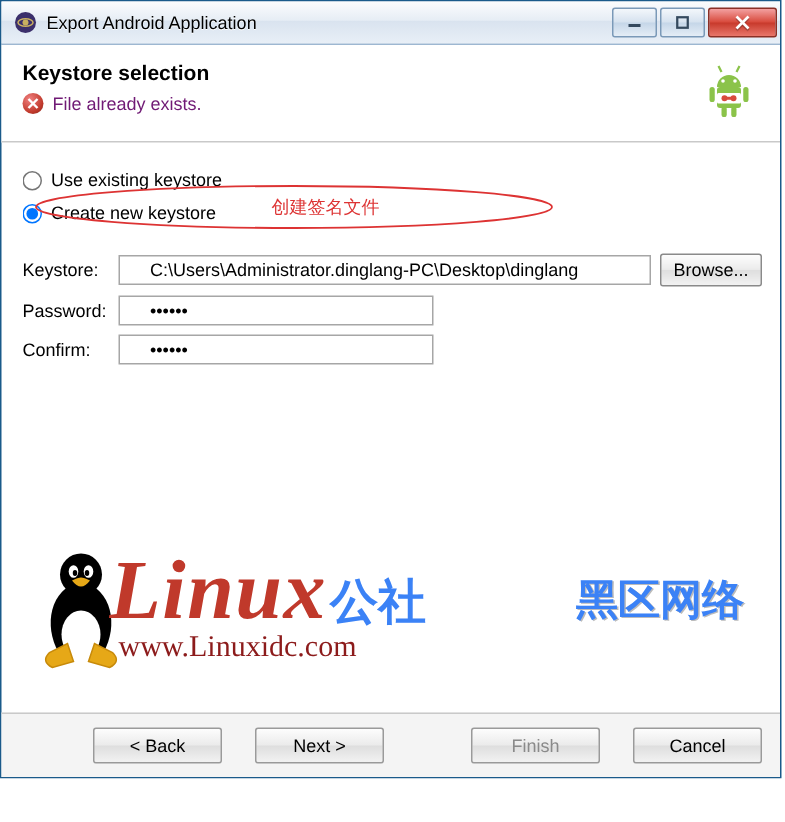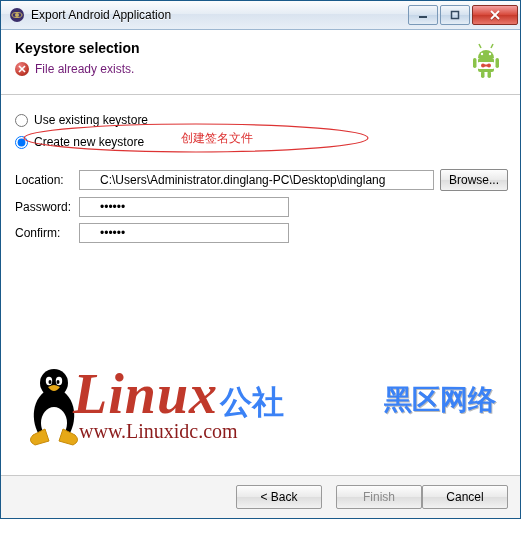--- a/index.html
+++ b/index.html
@@ -35,21 +35,21 @@
   .browse-btn{height:22px;border:1px solid #8a8a8a;border-radius:2px;background:linear-gradient(to bottom,#fdfdfd,#ebebeb 48%,#dedede 52%,#f2f2f2);padding:0 8px;font-size:12px;color:#000;}
   .pw-input{width:210px;}
   
   .wm1{position:absolute;left:72px;bottom:32px;font-family:"Times New Roman",serif;color:#c0392b;pointer-events:none;}
   .wm1 .big{font-size:56px;font-style:italic;font-weight:bold;letter-spacing:1px;}
   .wm1 .small{font-size:32px;color:#3b82f6;font-weight:bold;margin-left:2px;}
   .wm1-url{font-size:20px;color:#8c1b1b;font-family:SimSun,serif;margin-top:-6px;margin-left:6px;}
   .wm2{position:absolute;right:24px;bottom:56px;font-family:"Microsoft YaHei",SimHei,sans-serif;font-size:28px;color:#3b82f6;font-weight:bold;text-shadow:1px 1px 0 #bbb;pointer-events:none;margin-top:44px;}
   .tux{position:absolute;left:18px;bottom:28px;width:70px;height:82px;pointer-events:none;}
   
-  .btnbar{height:42px;border-top:1px solid #c9c9c9;display:flex;align-items:center;justify-content:flex-end;gap:0;padding:0 12px;background:#f4f4f4;}
+  .btnbar{height:42px;border-top:1px solid #c9c9c9;display:flex;align-items:center;justify-content:flex-end;gap:22px;padding:0 12px;background:#f4f4f4;}
   .navbtn{width:86px;height:24px;border:1px solid #9a9a9a;border-radius:2px;background:linear-gradient(to bottom,#fdfdfd,#ebebeb 48%,#dedede 52%,#f2f2f2);font-size:12px;display:flex;align-items:center;justify-content:center;color:#000;}
   .navbtn.disabled{color:#8a8a8a;}
   .btnbar .spacer{width:14px;}
 </style>
 </head>
 <body>
 
 <div class="window">
 
   <div class="titlebar">
@@ -128,21 +128,21 @@
 
       <div class="annot">
         <svg width="350" height="34">
             <ellipse cx="175" cy="17" rx="172" ry="14" fill="none" stroke="#d33" stroke-width="1.2"></ellipse>
           </svg>
         <span class="txt">创建签名文件</span>
       </div>
     </div>
 
     <div class="form-row">
-      <label>Location:</label>
+      <label>Keystore:</label>
       <input type="text" class="loc-input" value="C:\Users\Administrator.dinglang-PC\Desktop\dinglang" style="">
       <button class="browse-btn">Browse...</button>
     </div>
     <div class="form-row">
       <label>Password:</label>
       <input type="password" class="pw-input" value="••••••" style="">
     </div>
     <div class="form-row">
       <label>Confirm:</label>
       <input type="password" class="pw-input" value="••••••" style="">
@@ -166,18 +166,19 @@
     <div class="wm1">
       <span class="big">Linux</span><span class="small">公社</span>
       <div class="wm1-url">www.Linuxidc.com</div>
     </div>
     <div class="wm2">黑区网络</div>
 
   </div>
 
   <div class="btnbar">
     <button class="navbtn">&lt; Back</button>
+    <button class="navbtn">Next &gt;</button>
     <span class="spacer"></span>
     <button class="navbtn disabled">Finish</button>
     <button class="navbtn">Cancel</button>
   </div>
 
 </div>
 
 </body></html>

